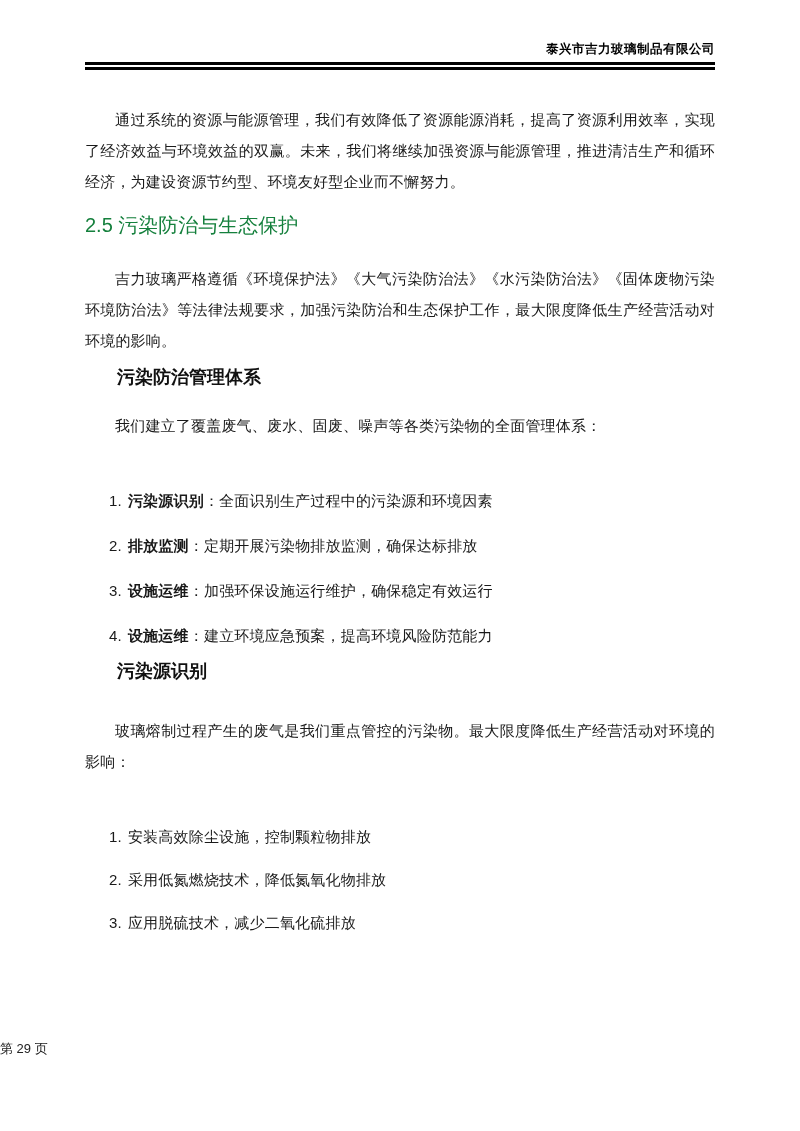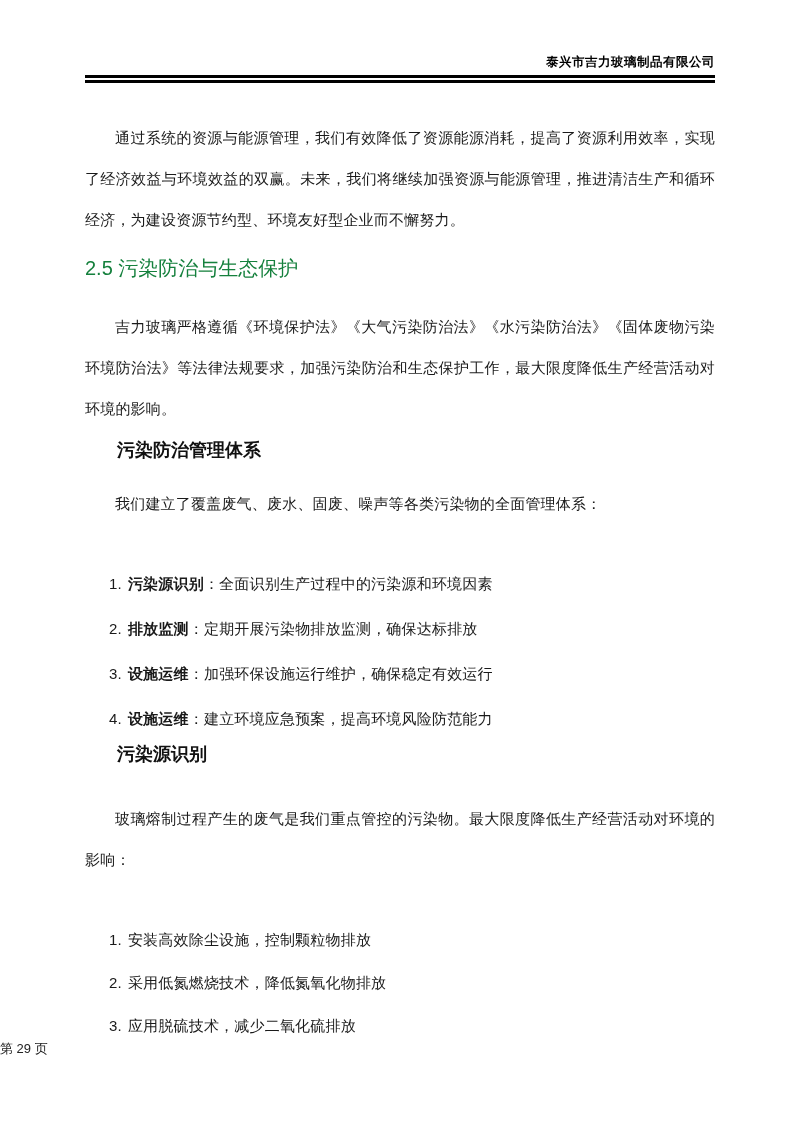--- a/index.html
+++ b/index.html
@@ -6,41 +6,41 @@
   .page {
     position: relative;
     width: 800px;
     height: 1131px;
     margin: 0 auto;
     background: #ffffff;
     font-family: "Liberation Sans", "DejaVu Sans", sans-serif;
     color: #1a1a1a;
     overflow: hidden;
   }
-  .inner { padding: 55px 85px 0 85px; }
+  .inner { padding: 42px 85px 0 85px; }
 
   .header-company {
     text-align: right;
     font-size: 12.5px;
     font-weight: bold;
     color: #000;
     line-height: 15px;
     letter-spacing: 0.5px;
   }
   .header-rule {
     margin-top: 5px;
     height: 2px;
     border-top: 3px solid #000;
     border-bottom: 3px solid #000;
   }
 
   .para {
     margin: 0;
     font-size: 15px;
-    line-height: 41px;
+    line-height: 31px;
     text-align: justify;
     text-indent: 2em;
     letter-spacing: 0.2px;
   }
   .p1 { margin-top: 34px; }
 
   .h2 {
     margin: 15px 0 12px 0;
     font-size: 20px;
     line-height: 26px;

